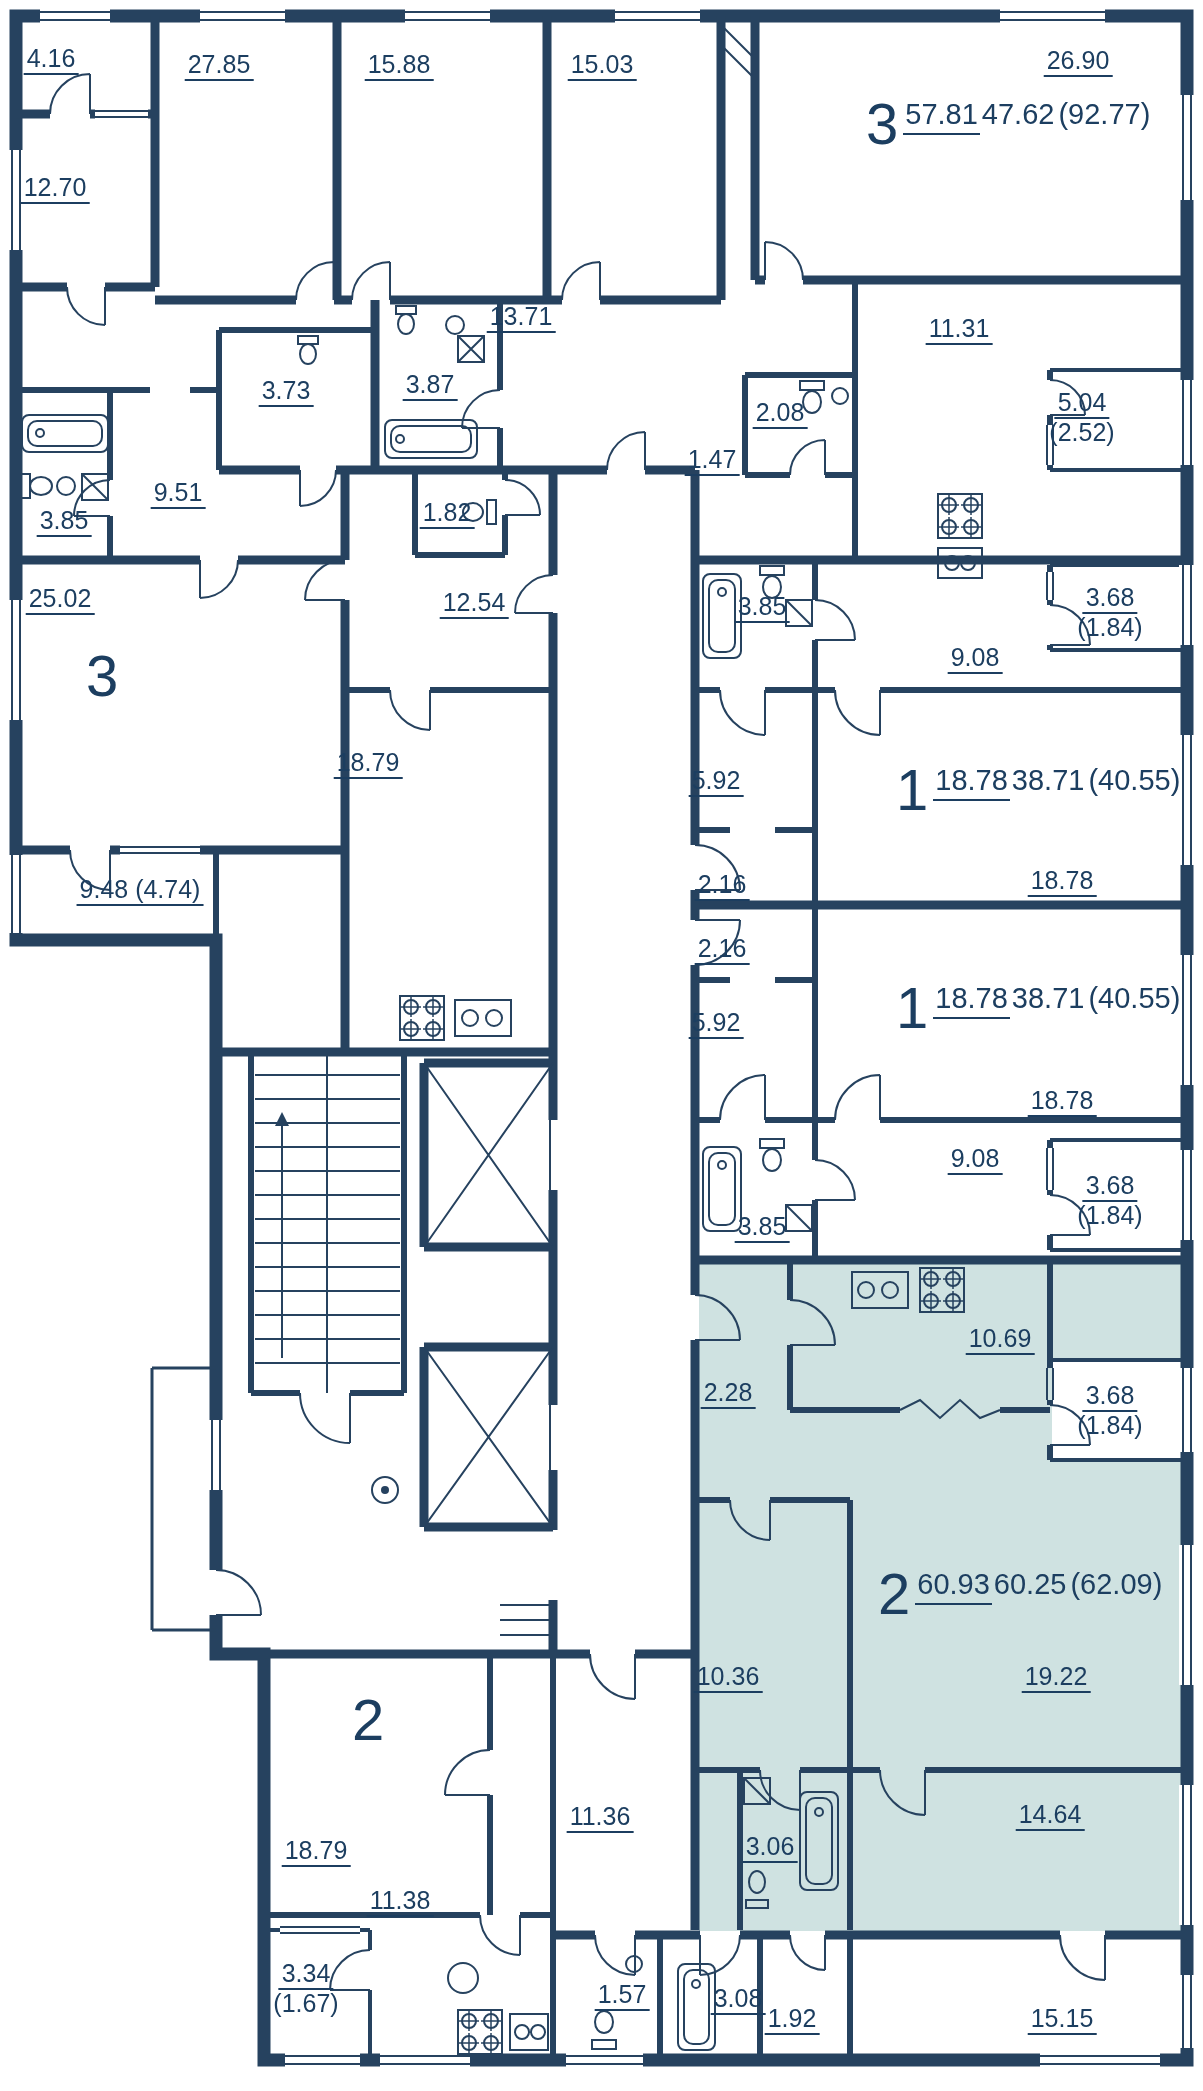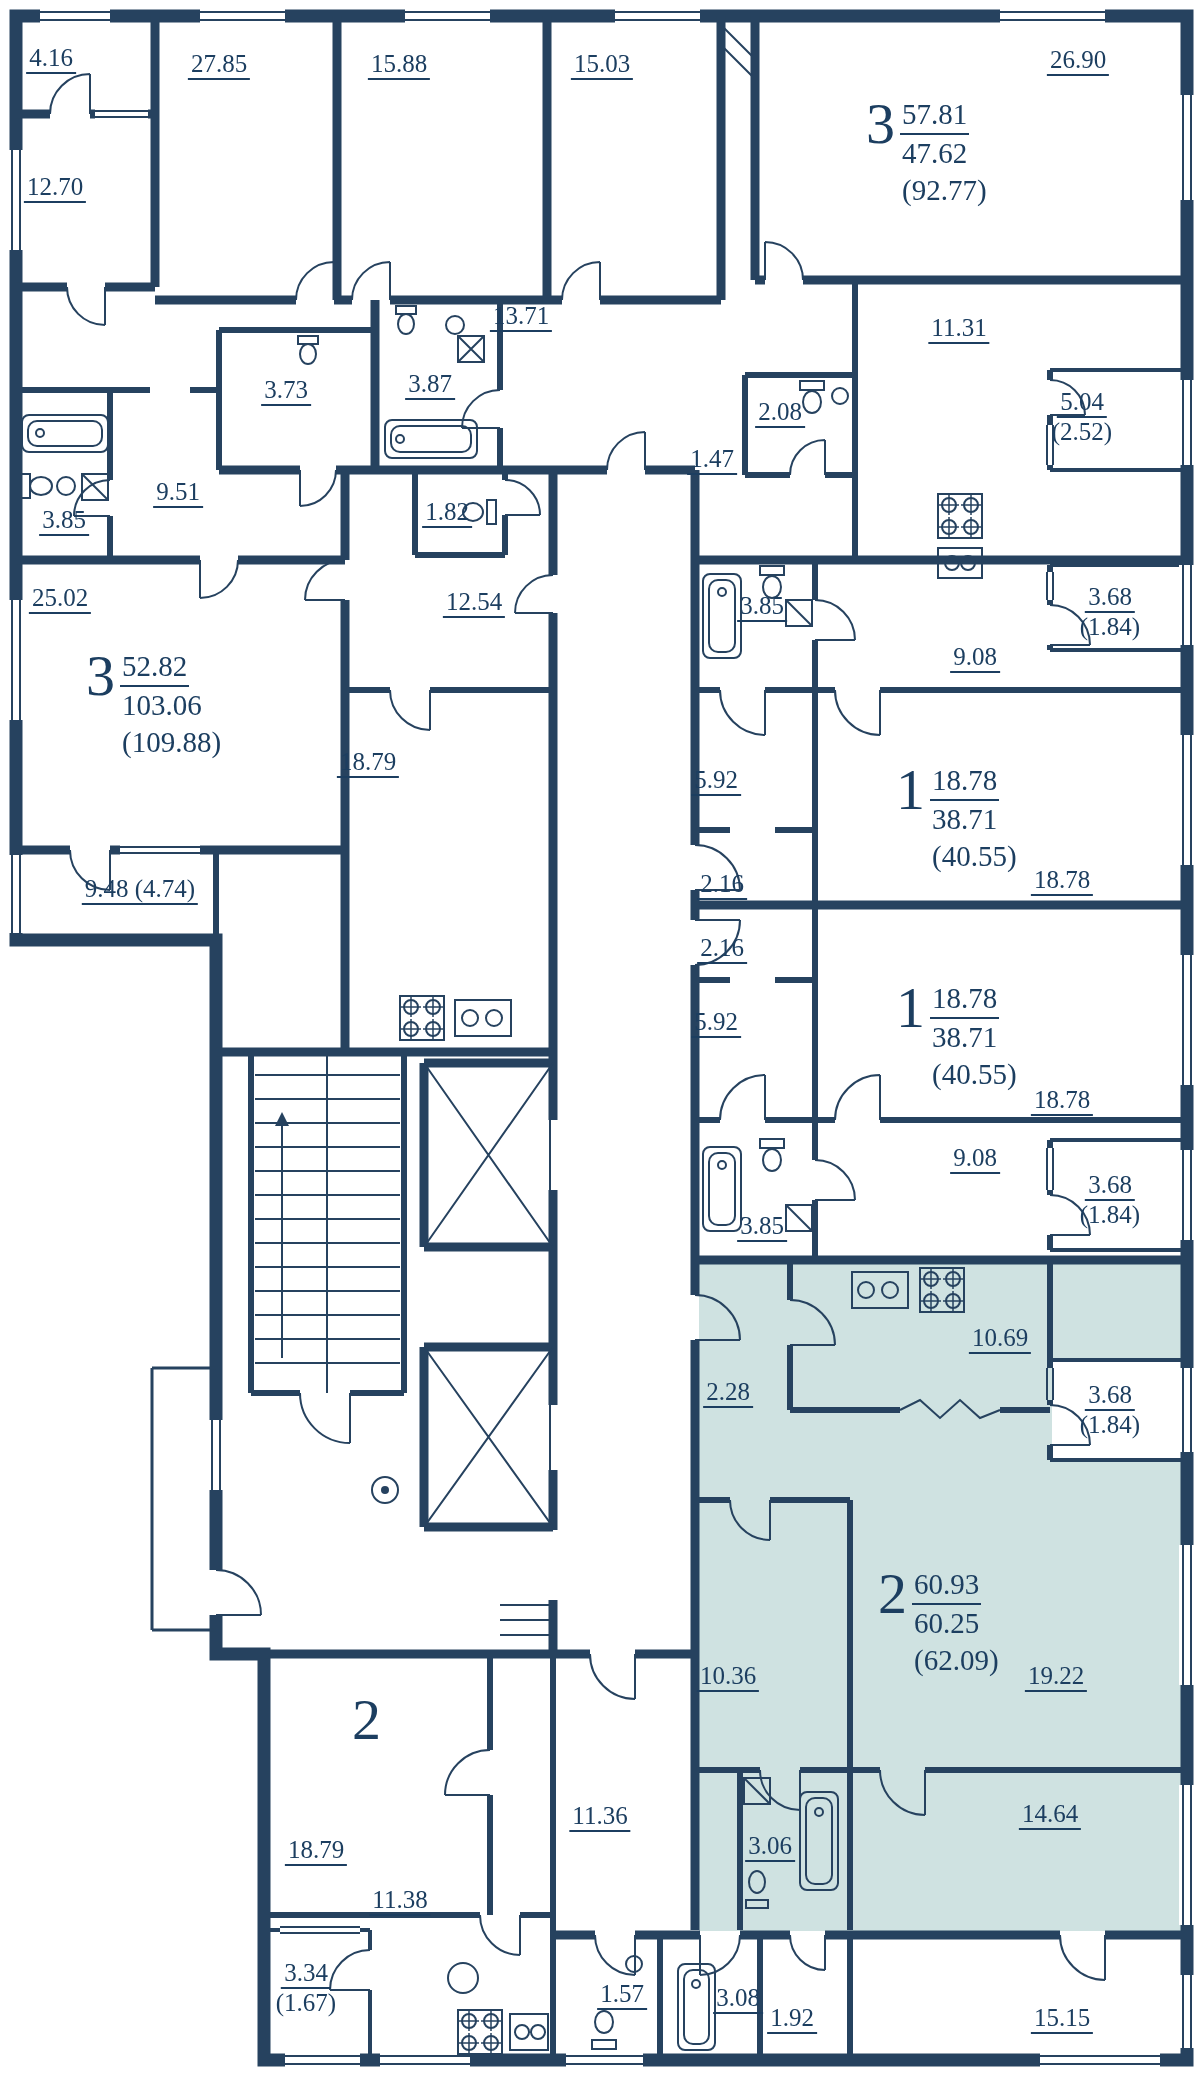--- a/index.html
+++ b/index.html
@@ -1,37 +1,37 @@
 <!DOCTYPE html>
 <html><head>
 <meta charset="utf-8">
 <style>
   html,body{margin:0;padding:0;background:#ffffff;}
   #stage{position:relative;width:1203px;height:2091px;background:#ffffff;overflow:hidden;
-         font-family:Liberation Serif, serif;color:#1c3e60;}
+         font-family:Liberation Sans, sans-serif;color:#1c3e60;}
   #plan-svg{position:absolute;left:0;top:0;}
   .s13{stroke:#26425f;stroke-width:13;fill:none;stroke-linecap:butt;}
   .s9{stroke:#26425f;stroke-width:9;fill:none;stroke-linecap:butt;}
   .s6{stroke:#26425f;stroke-width:6;fill:none;stroke-linecap:butt;}
   .s4{stroke:#26425f;stroke-width:4;fill:none;stroke-linecap:butt;}
   .s3{stroke:#26425f;stroke-width:3;fill:none;stroke-linecap:butt;}
   .s2{stroke:#26425f;stroke-width:2;fill:none;stroke-linecap:butt;}
   .s15{stroke:#26425f;stroke-width:1.5;fill:none;}
   .fx{stroke:#26425f;stroke-width:2;fill:none;}
   .mask{fill:#ffffff;stroke:none;}
   .teal{fill:#cfe2e1;stroke:none;}
   .navyfill{fill:#26425f;stroke:none;}
   
   .rl{position:absolute;transform:translate(-50%,-50%);text-align:center;font-size:25px;
       font-weight:500;line-height:1.2;white-space:nowrap;}
   .rl .u{border-bottom:2px solid currentColor;padding:0 3px 1px;}
   .rl .sec{display:block;border-bottom:none;}
   .apt{position:absolute;display:flex;align-items:flex-start;font-weight:500;}
   .apt .num{font-size:58px;line-height:0.95;margin-right:5px;}
-  .apt .col{display:flex;flex-direction:column;font-size:29px;line-height:1.25;}
+  .apt .col{display:flex;flex-direction:row;font-size:29px;line-height:1.25;}
   .apt .a1{border-bottom:2px solid currentColor;align-self:flex-start;padding:0 2px 1px;}
   .apt .a2,.apt .a3{padding:0 2px;}
 </style>
 </head>
 <body>
 
 <div id="stage">
 
 <svg id="plan-svg" width="1203" height="2091" viewBox="0 0 1203 2091">
 
@@ -370,25 +370,20 @@
 <div class="apt" style="left:866px;top:96px">
   <span class="num">3</span>
   <span class="col">
     <span class="a1">57.81</span>
     <span class="a2">47.62</span>
     <span class="a3">(92.77)</span>
   </span>
 </div>
 <div class="apt" style="left:86px;top:648px">
   <span class="num">3</span>
-  <span class="col">
-    <span class="a1">52.82</span>
-    <span class="a2">103.06</span>
-    <span class="a3">(109.88)</span>
-  </span>
 </div>
 <div class="apt" style="left:896px;top:762px">
   <span class="num">1</span>
   <span class="col">
     <span class="a1">18.78</span>
     <span class="a2">38.71</span>
     <span class="a3">(40.55)</span>
   </span>
 </div>
 <div class="apt" style="left:896px;top:980px">

